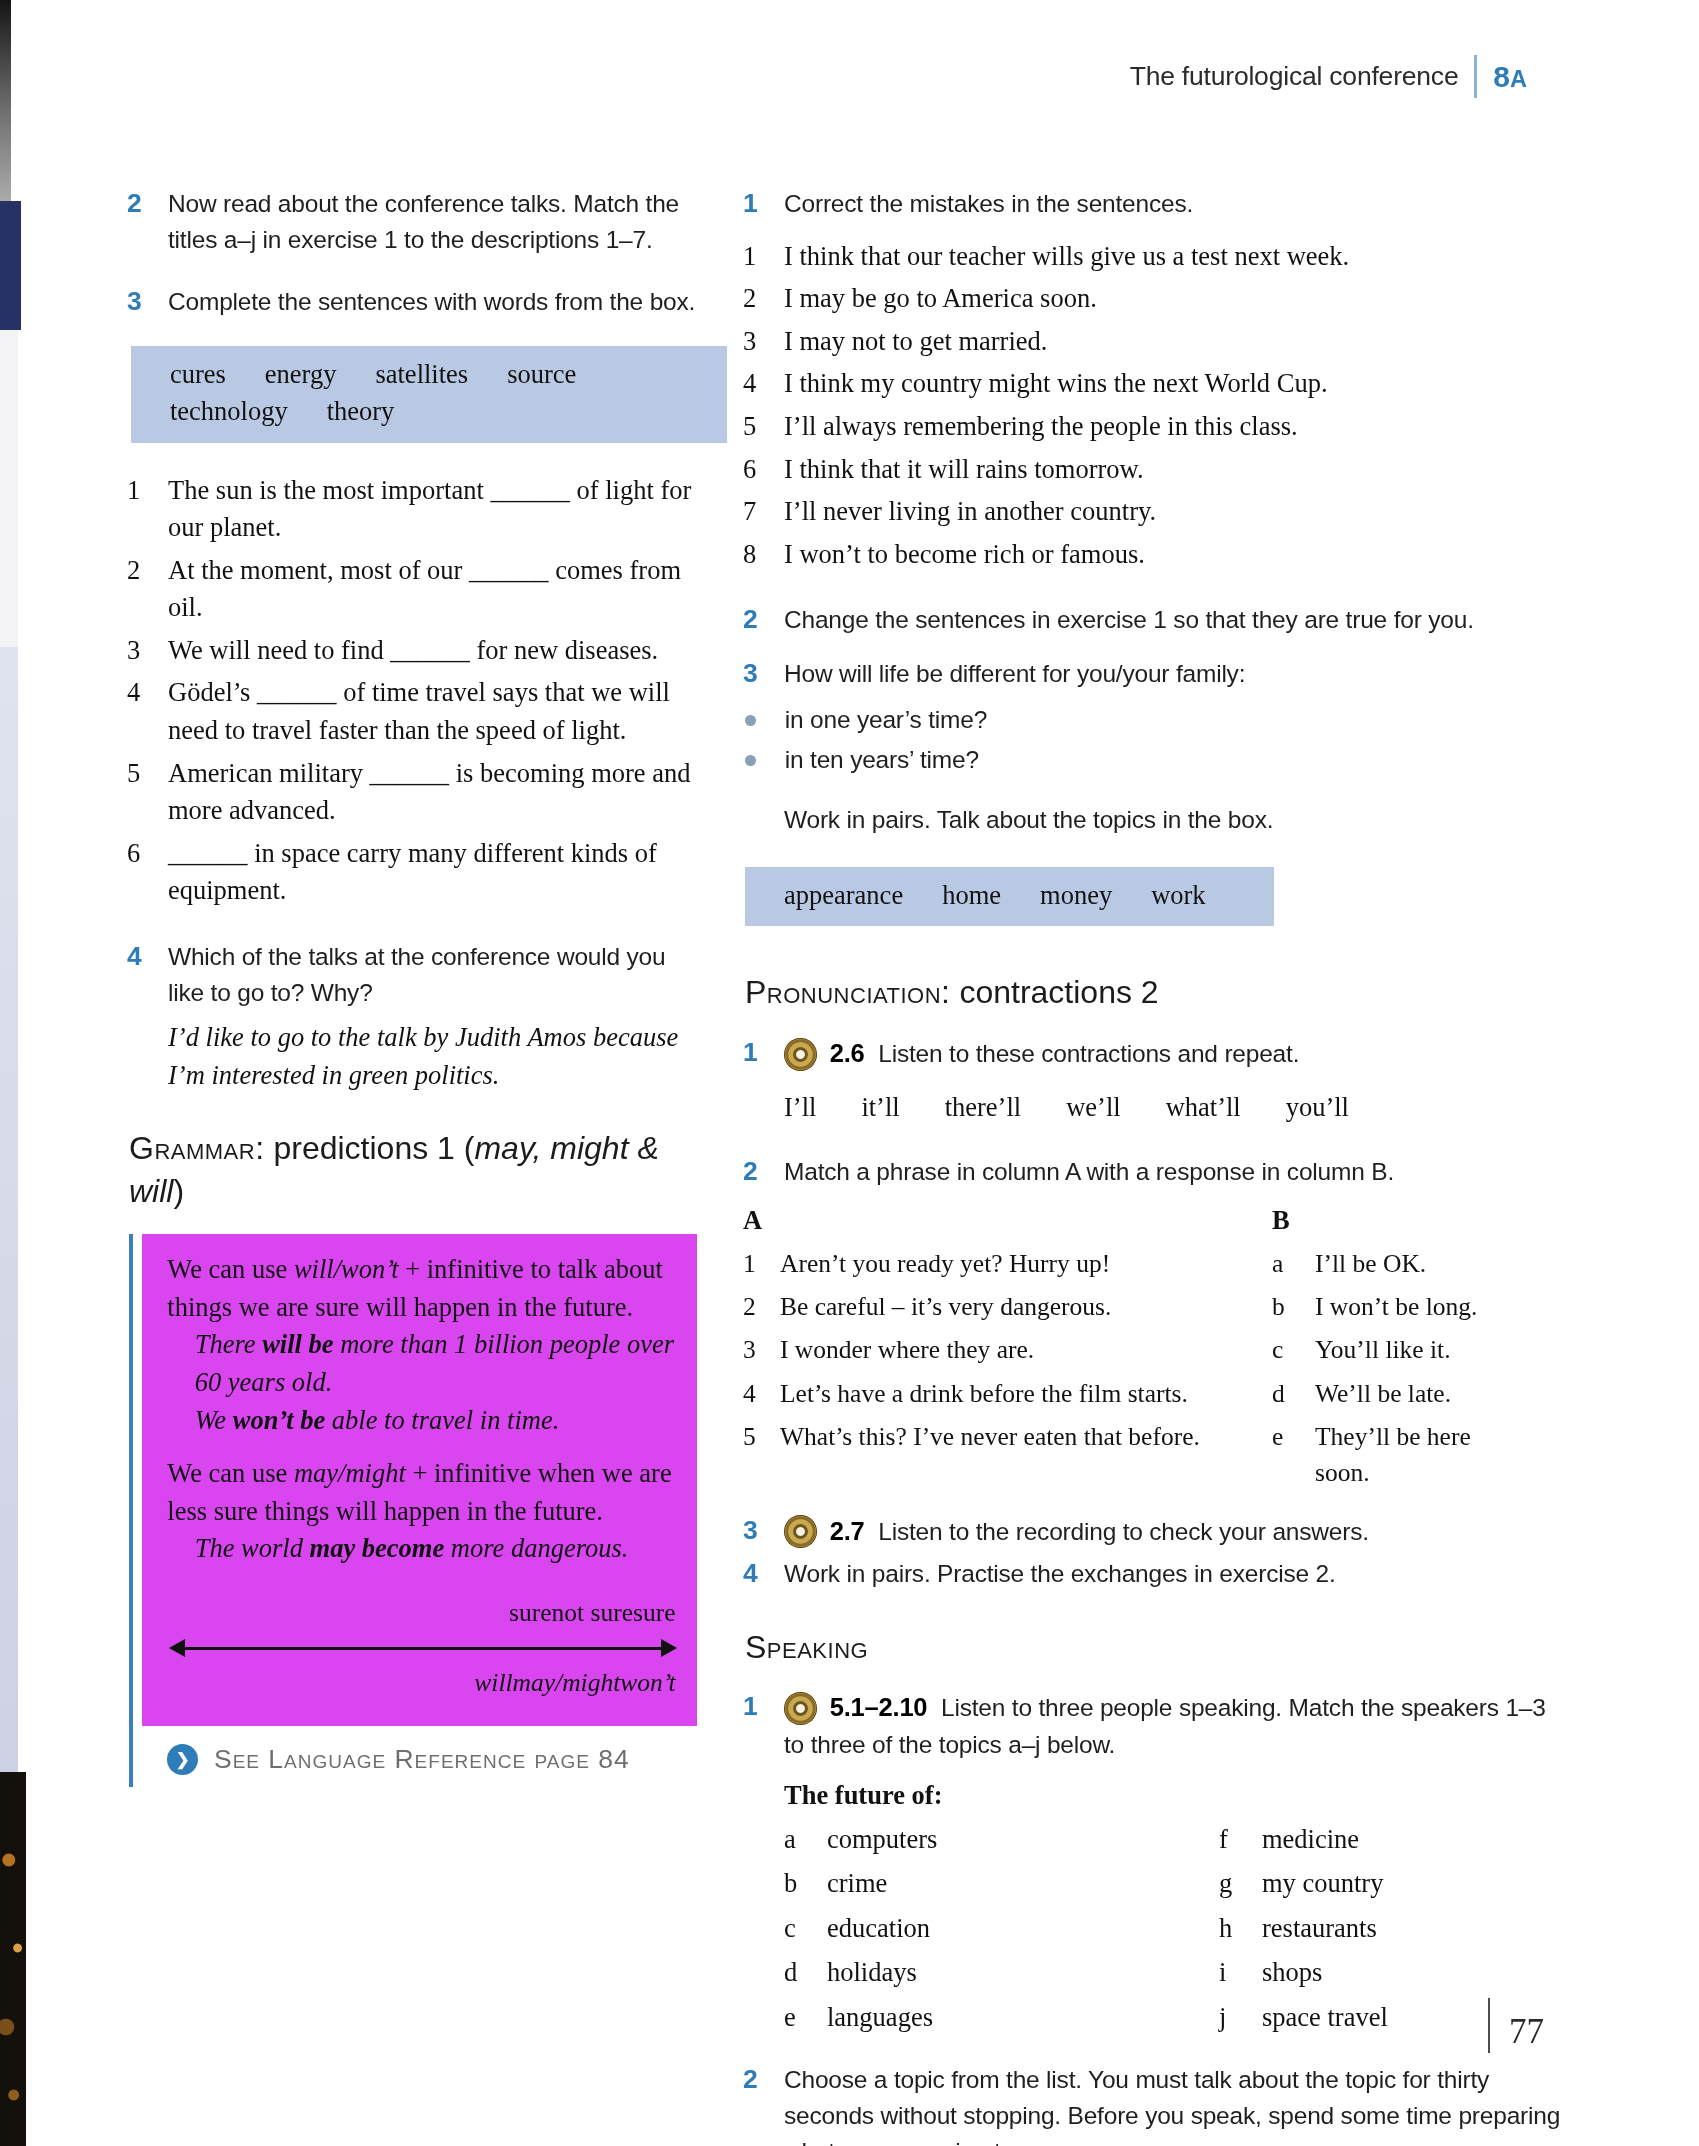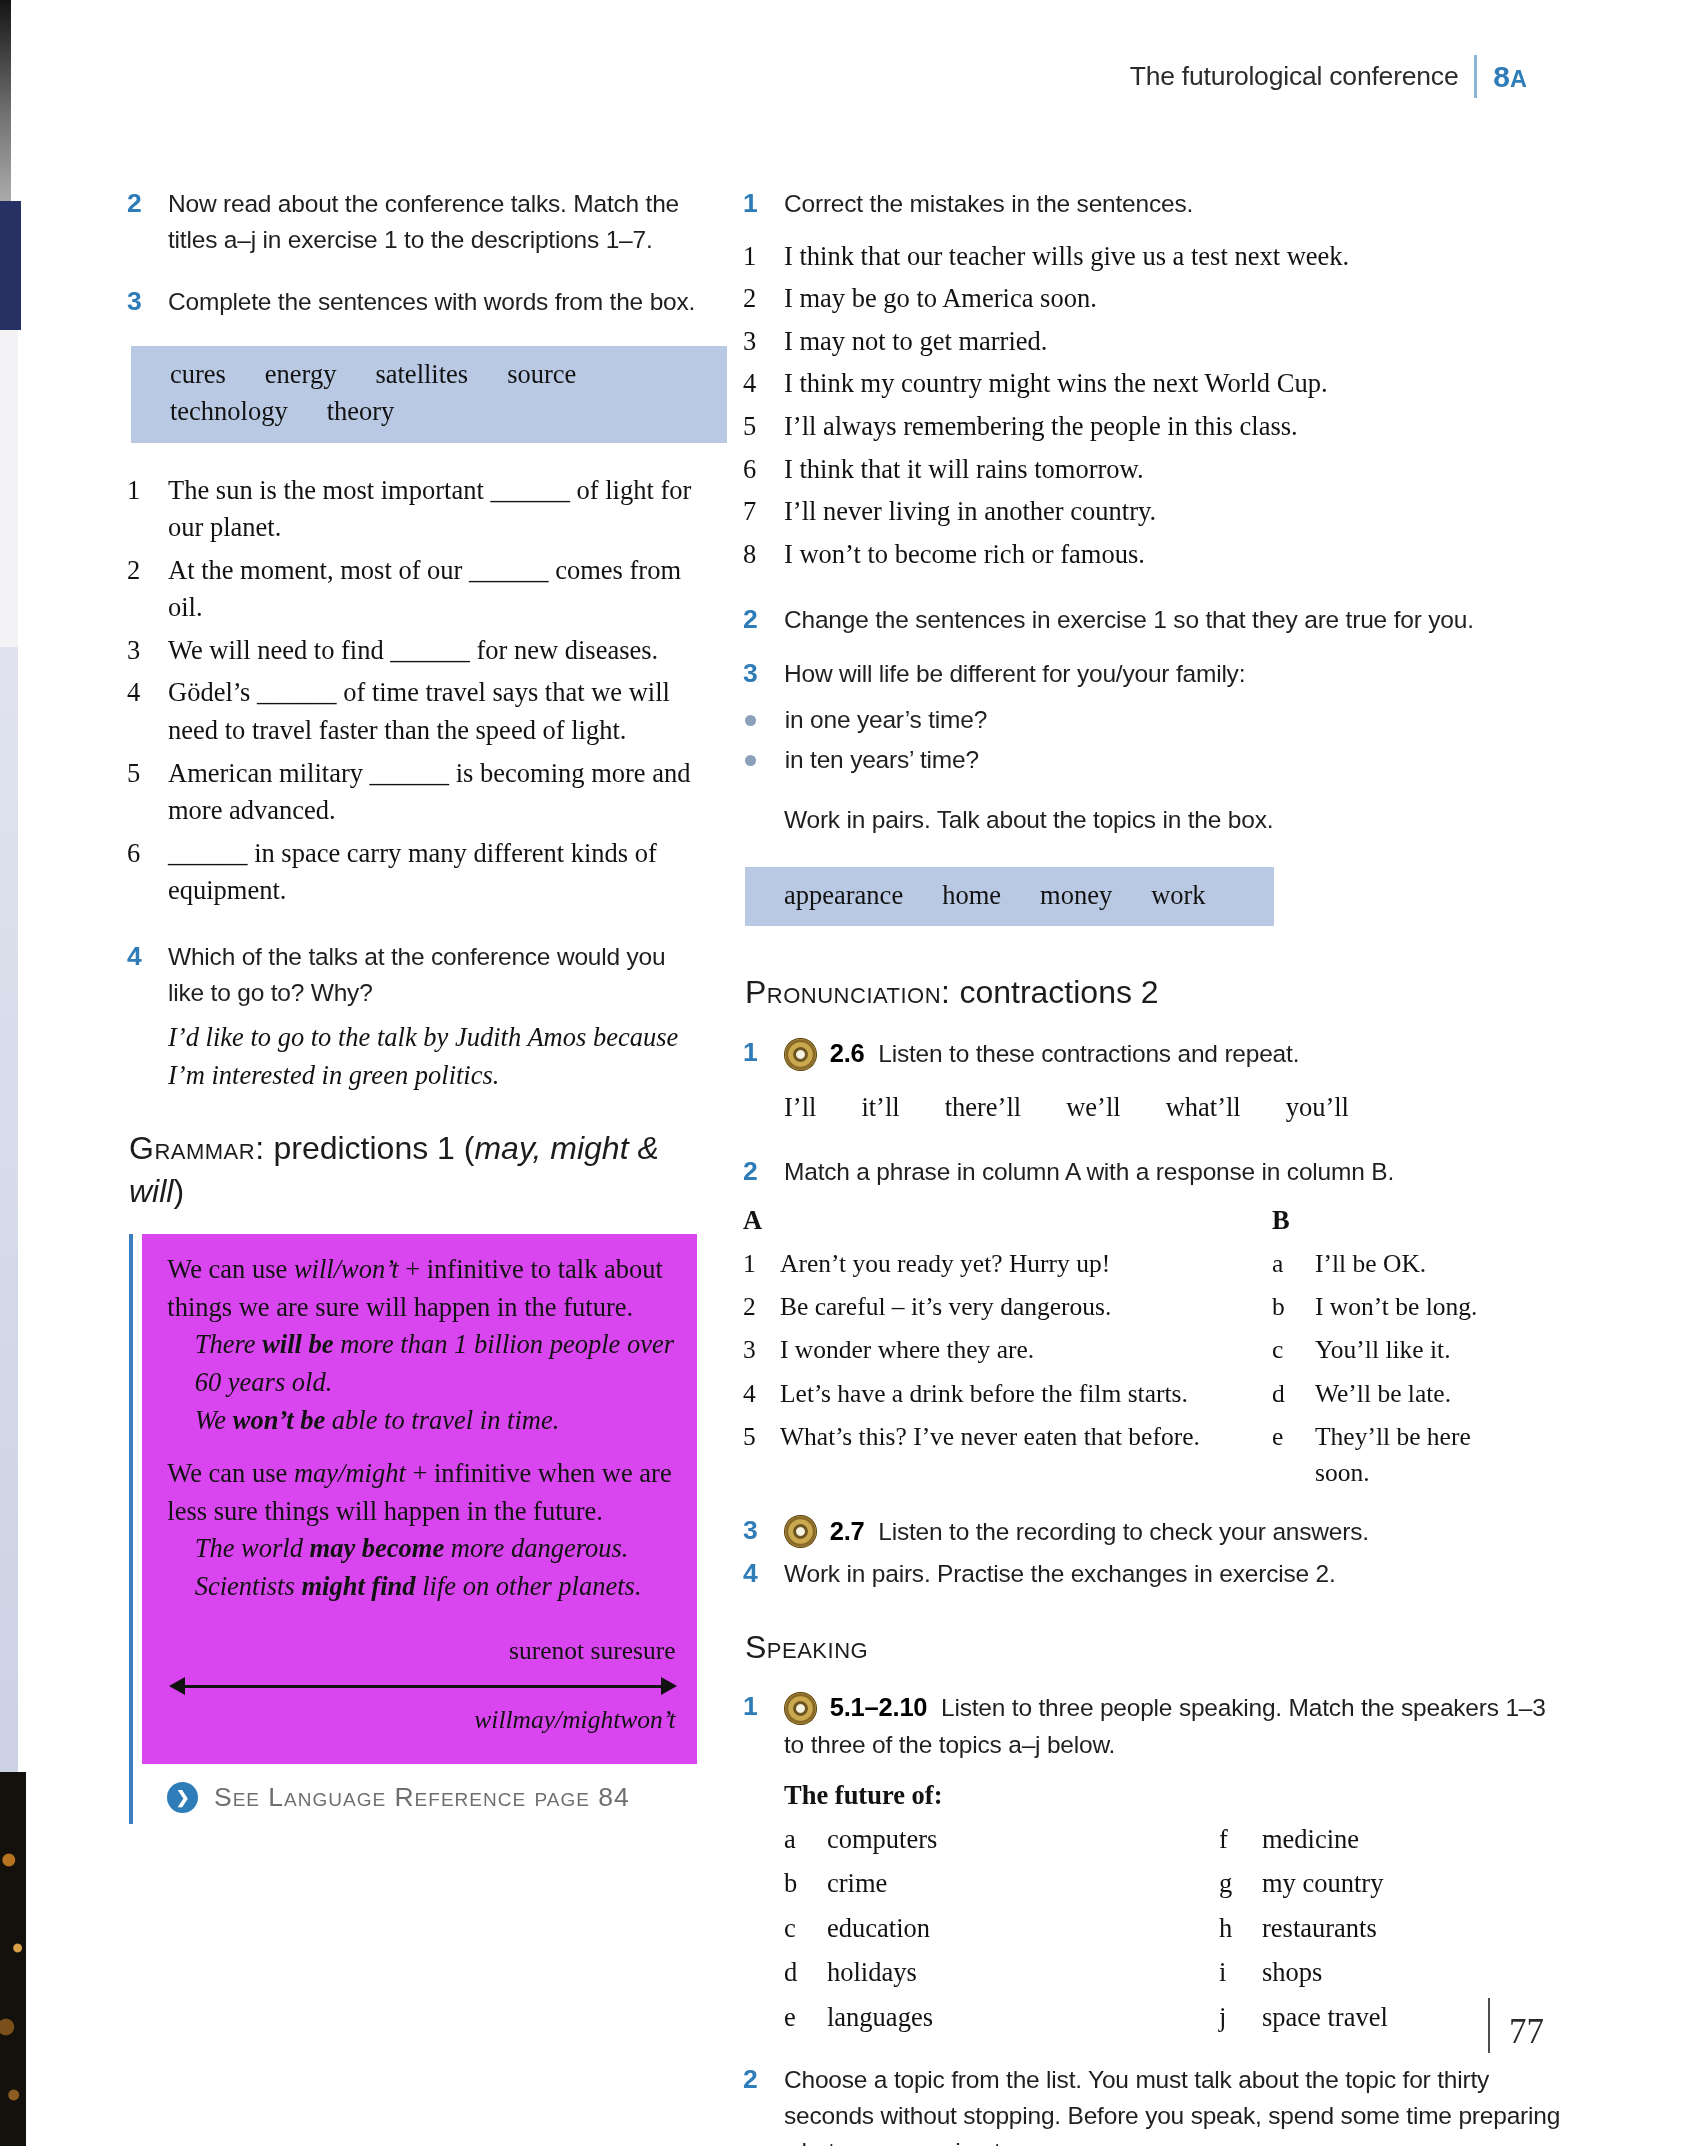--- a/index.html
+++ b/index.html
@@ -157,21 +157,20 @@
 
     <h2 class="sec-head"><span class="sc">Grammar:</span><span> predictions 1 (</span><i>may, might &amp; will</i><span>)</span></h2>
 
     <div class="g-wrap">
       <div class="g-box serif">
         <p><span>We can use </span><i>will/won’t</i><span> + infinitive to talk about things we are sure will happen in the future.</span></p>
         <p class="g-example"><span>There </span><b>will be</b><span> more than 1 billion people over 60 years old.</span></p>
         <p class="g-example"><span>We </span><b>won’t be</b><span> able to travel in time.</span></p>
         <p class="g-p2"><span>We can use </span><i>may/might</i><span> + infinitive when we are less sure things will happen in the future.</span></p>
         <p class="g-example"><span>The world </span><b>may become</b><span> more dangerous.</span></p>
-        <p class="g-example"><span>Scientists </span><b>might find</b><span> life on other planets.</span></p>
         <div class="scale">
           <div class="scale-row">
             <span>sure</span>
             <span>not sure</span>
             <span>sure</span>
           </div>
           <div class="scale-arrow">
               <div class="line"></div>
             </div>
           <div class="scale-row scale-bottom">

